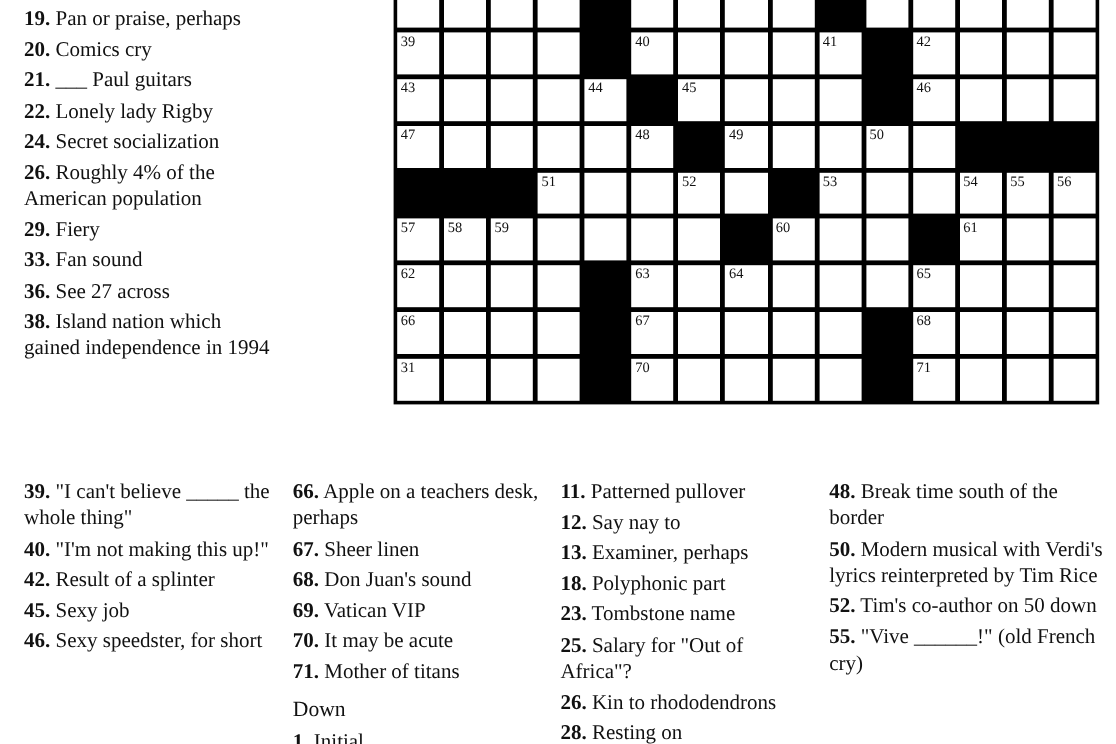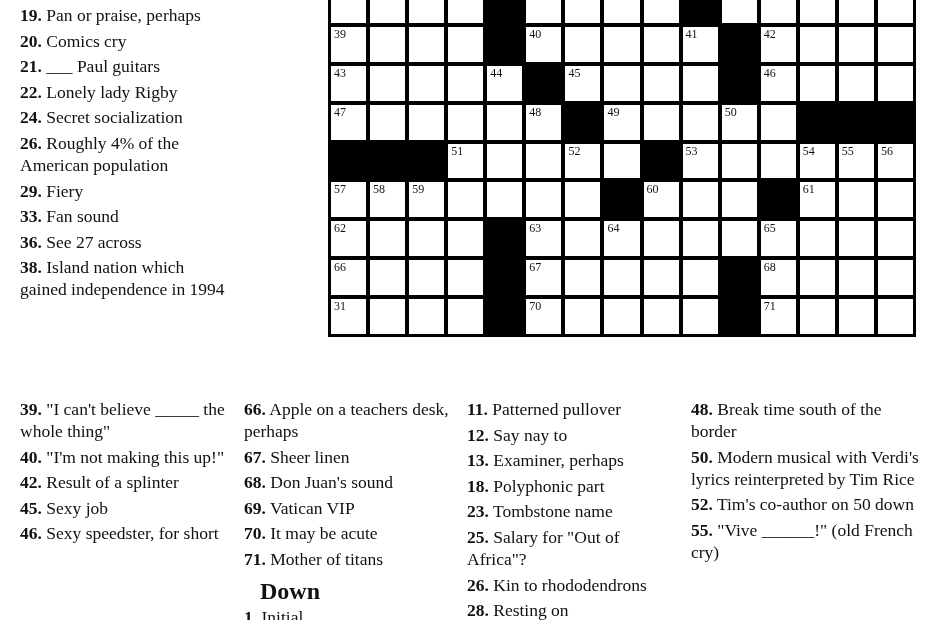--- a/index.html
+++ b/index.html
@@ -4,21 +4,21 @@
 <style>
   html, body { margin:0; padding:0; }
   body {
     width:930px; height:620px; overflow:hidden; position:relative;
     background:#ffffff; color:#111;
     font-family:"Liberation Serif", "DejaVu Serif", serif;
   }
   .clue-col { position:absolute; font-size:17.5px; line-height:22px; }
   .clue { margin:0 0 3.6px 0; }
   .clue b { font-weight:bold; }
-  .heading { font-weight:bold; font-size:24px; margin:10px 0 4px 16px; }
+  .heading { font-weight:normal; font-size:18px; margin:10px 0 4px 0; }
   #col-a { left:20px; top:4px; width:205px; }
   #col-b { left:20px; top:398px; width:215px; }
   #col-c { left:244px; top:398px; width:212px; }
   #col-d { left:467px; top:398px; width:215px; }
   #col-e { left:691px; top:398px; width:230px; }
 
   #grid {
     position:absolute; left:328px; top:-15px;
     width:588px; height:352px;
     background:#000;

